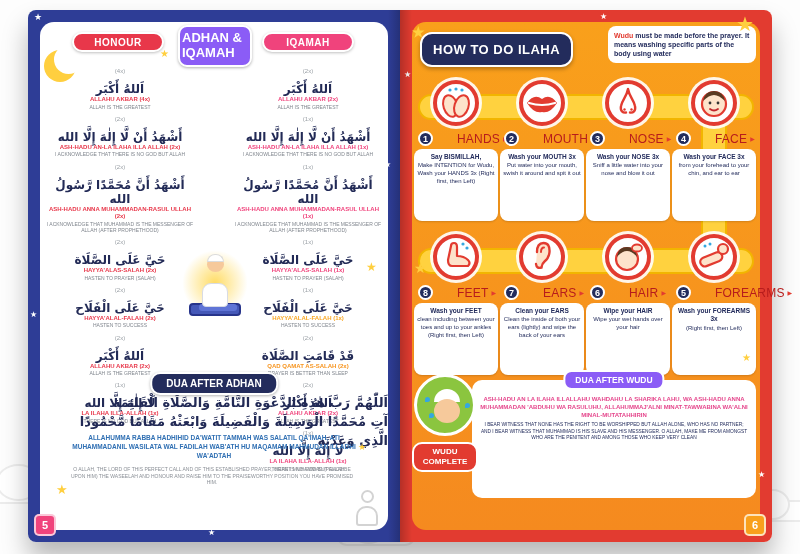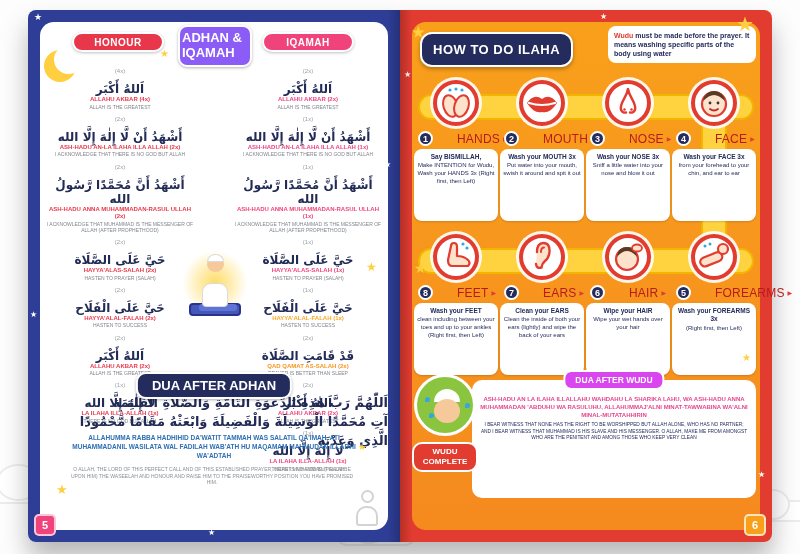--- a/index.html
+++ b/index.html
@@ -51,21 +51,21 @@
          border:2px solid #27348b; border-radius:4px; }
   .mat-stripe { position:absolute; bottom:3px; left:8px; width:38px; height:7px; background:#5f74d6; border-radius:3px; }
   .boy-body { position:absolute; bottom:9px; left:14px; width:26px; height:24px; background:#fff;
               border:1.5px solid #d8dbe4; border-radius:9px 9px 4px 4px; }
   .boy-head { position:absolute; top:3px; left:19px; width:17px; height:15px; background:#f6c99b; border-radius:50%; }
   .boy-cap { position:absolute; top:0; left:19px; width:17px; height:8px; background:#fff;
              border:1px solid #dcdcdc; border-radius:9px 9px 0 0; }
 
   
   .dua-title { position:absolute; top:350px; left:50%; transform:translateX(-50%); background:#232c5c;
-               color:#fff; font-size:13px; font-weight:bold; padding:4px 14px; border-radius:10px;
+               color:#fff; font-size:10px; font-weight:bold; padding:4px 14px; border-radius:10px;
                border:2px solid #fff; box-shadow:0 1px 3px rgba(0,0,0,.3); z-index:4; }
   .dua-ar { position:absolute; top:372px; left:8px; right:0; text-align:right; font-size:13px;
             font-weight:bold; color:#222a56; direction:rtl; line-height:1.45; font-family:"DejaVu Sans",sans-serif; }
   .dua-translit { position:absolute; top:412px; left:24px; right:24px; text-align:center;
                   font-size:6.5px; font-weight:bold; color:#2f6fb3; line-height:1.35; }
   .dua-trans { position:absolute; top:444px; left:30px; right:34px; text-align:center;
                font-size:5px; color:#8a8f96; line-height:1.3; }
 
   .silhouette { position:absolute; right:8px; bottom:4px; width:26px; height:36px; }
   .sil-head { position:absolute; top:0; left:7px; width:13px; height:13px; border:2px solid #d3d3d3;
@@ -112,21 +112,21 @@
               border:2px solid #fff; flex:0 0 auto; }
   .stepname { color:#b71c1c; font-size:12px; font-weight:normal; letter-spacing:.2px;padding-left:21px; }
   .arrow { color:#e23b30; font-size:6px; }
   .card { background:#fff; border-radius:8px; padding:4px 3px; text-align:center; min-height:72px;
           box-shadow:0 1px 2px rgba(0,0,0,.15); }
   .ct { font-size:6.5px; font-weight:bold; color:#232c5c; line-height:1.3; }
   .cb { font-size:6px; color:#232c5c; line-height:1.3; margin-top:1px; }
 
   .dua2-box { position:absolute; left:60px; right:4px; top:358px; height:118px; background:#fff;
               border-radius:10px; padding:12px 8px 4px; z-index:2; }
-  .dua2-title { position:absolute; top:-10px; left:50%; transform:translateX(-50%); background:#d946ef;
+  .dua2-title { position:absolute; top:-10px; left:50%; transform:translateX(-50%); background:#8b5cf6;
                 color:#fff; font-size:8.5px; font-weight:bold; padding:3px 10px; border-radius:8px;
                 border:2px solid #fff; white-space:nowrap; }
   .dua2-ar { text-align:center; font-size:10.5px; font-weight:bold; color:#222a56; direction:rtl;
              line-height:1.55; font-family:"DejaVu Sans",sans-serif; }
   .dua2-translit { text-align:center; font-size:6px; font-weight:bold; color:#e5468c; line-height:1.35; margin-top:3px; }
   .dua2-trans { text-align:center; font-size:4.8px; color:#232c5c; line-height:1.3; margin-top:3px; }
 
   .wudu-char { position:absolute; left:2px; top:352px; width:62px; height:62px; border-radius:50%;
                background:#8bc53f; border:3px solid #fff; z-index:3; overflow:hidden; }
   .wc-cap { position:absolute; top:12px; left:17px; width:26px; height:13px; background:#fff; border-radius:13px 13px 0 0; }

